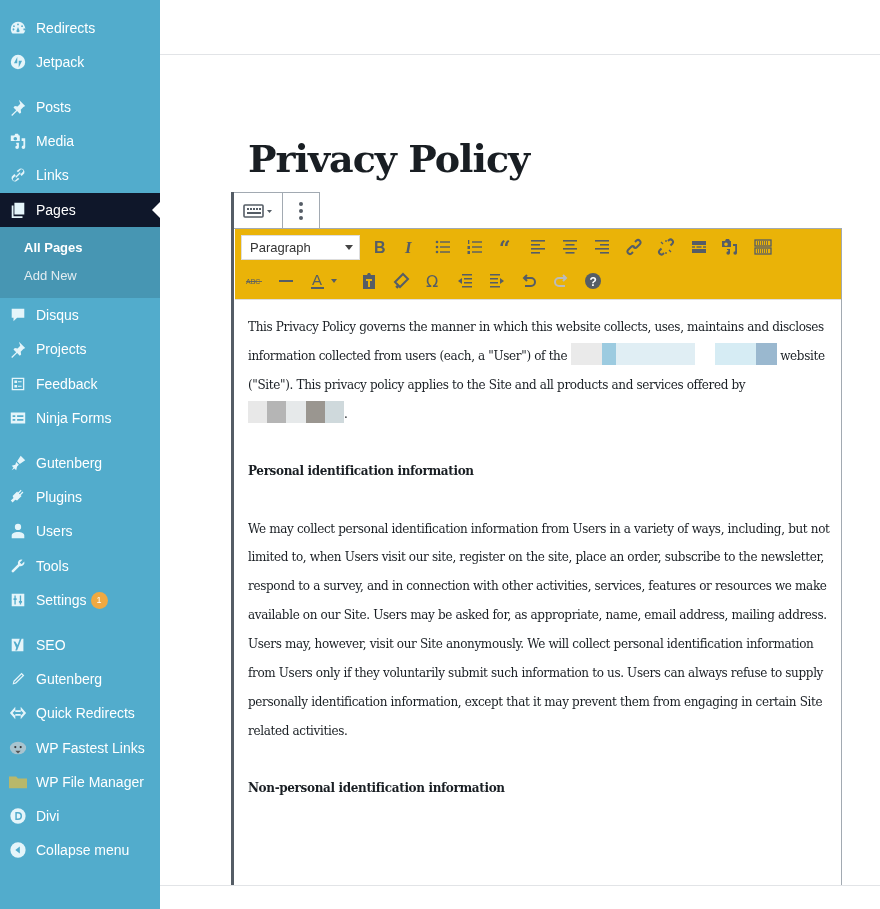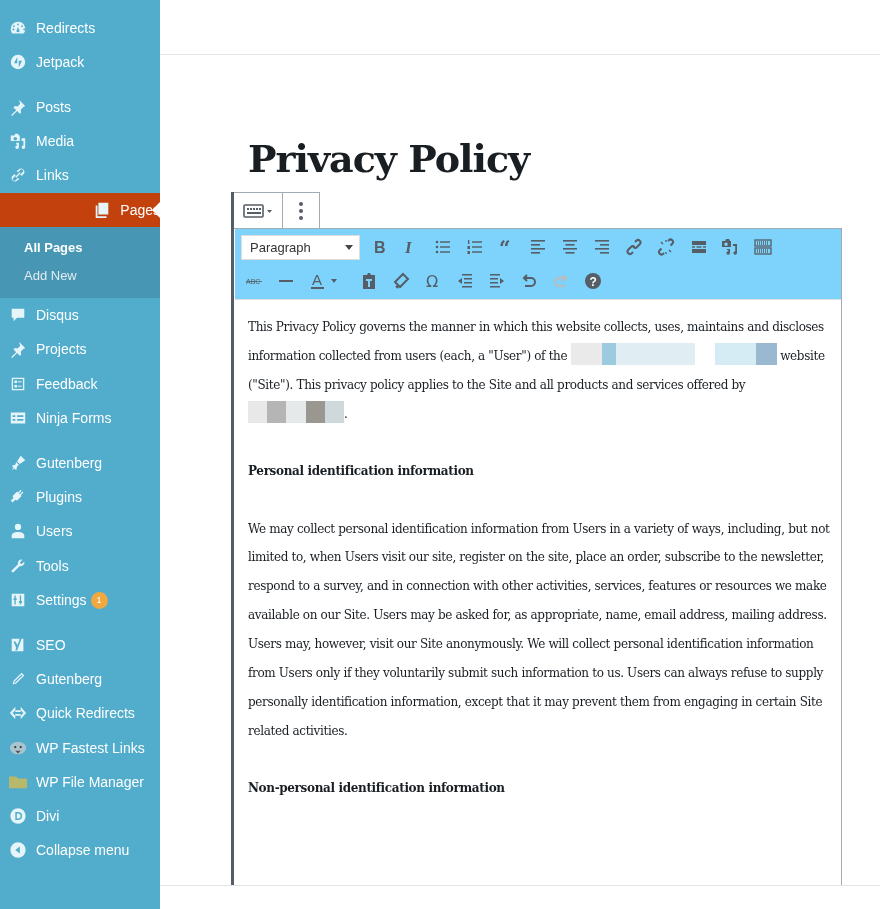--- a/index.html
+++ b/index.html
@@ -15,21 +15,21 @@
     position: absolute; left: 0; width: 160px; height: 34px;
     display: flex; align-items: center; color: #fff;
     font-family: "Liberation Sans", sans-serif; font-size: 14px;
     cursor: pointer;
   }
   .menu-item .ico {
     width: 20px; height: 20px; margin-left: 8px; margin-right: 8px;
     display: flex; align-items: center; justify-content: center;
   }
   .menu-item .ico svg { width: 18px; height: 18px; fill: #e5f5fa; }
-  .menu-item.current { background: #c2410c; justify-content: flex-end; }
+  .menu-item.current { background: #0f172a; }
   .menu-item.current::after {
     content: ""; position: absolute; right: 0; top: 9px;
     border-style: solid; border-width: 8px 8px 8px 0;
     border-color: transparent #fff transparent transparent;
   }
   .submenu {
     position: absolute; left: 0; top: 227px; width: 160px; height: 71px;
     background: #4796b3;
   }
   .submenu .sub {
@@ -65,21 +65,21 @@
   }
   .bt-switch { width: 49px; border-right: 1px solid #a2aab2; }
   .bt-more { width: 36px; }
 
   .editor-frame {
     position: absolute; left: 234px; top: 228px; width: 608px; height: 657px;
     border: 1px solid #a2aab2; border-left: none; border-bottom: none;
   }
   .mce-toolbar {
     position: absolute; left: 235px; top: 229px; width: 606px; height: 71px;
-    background: #7dd3fc; border-bottom: 1px solid #dedede;
+    background: #eab308; border-bottom: 1px solid #dedede;
   }
   .para-select {
     position: absolute; left: 6px; top: 6px; width: 119px; height: 25px;
     border: 1px solid #ddd; background: #fff;
     font-family: "Liberation Sans", sans-serif; font-size: 13px; color: #333;
     display: flex; align-items: center; padding-left: 8px; cursor: pointer;
   }
   .para-select .caret {
     position: absolute; right: 6px; top: 9px;
     border-style: solid; border-width: 5px 4px 0 4px;

